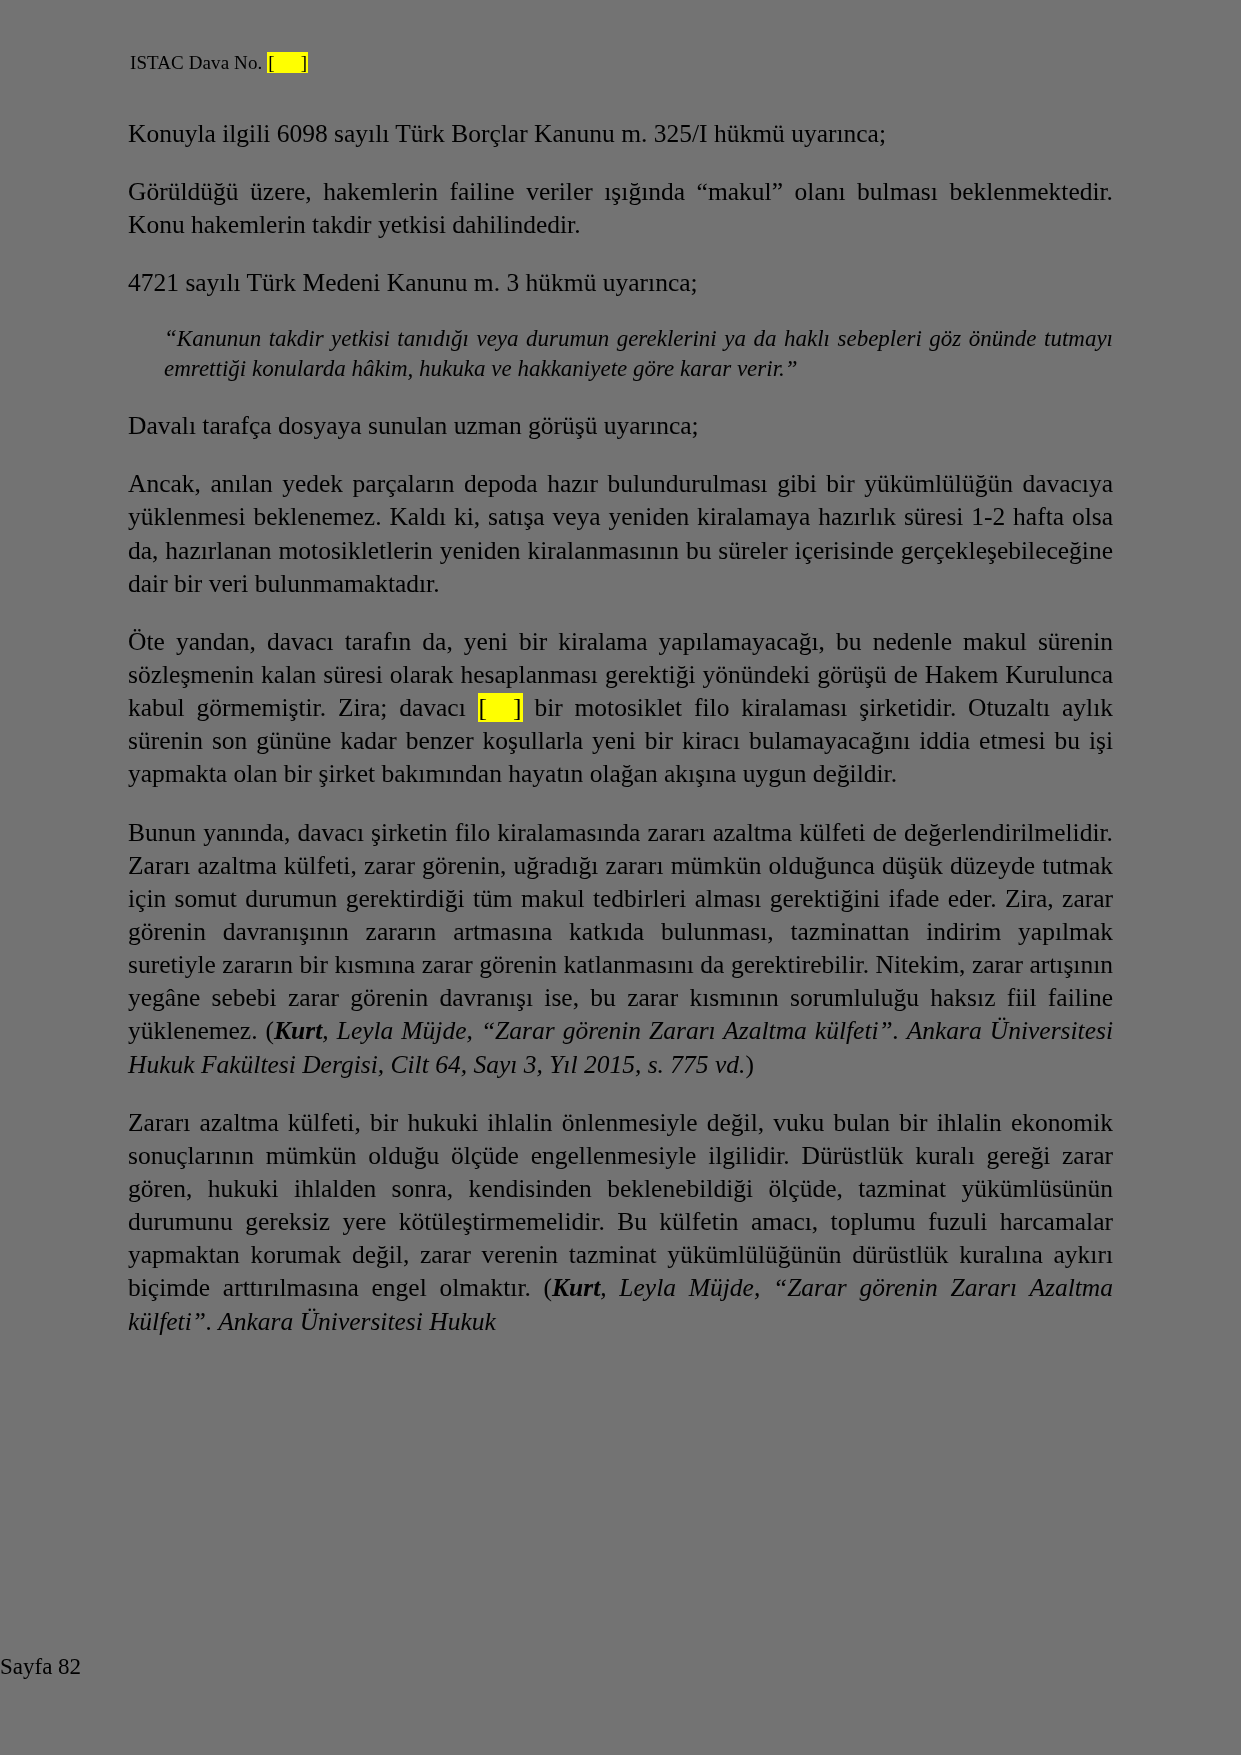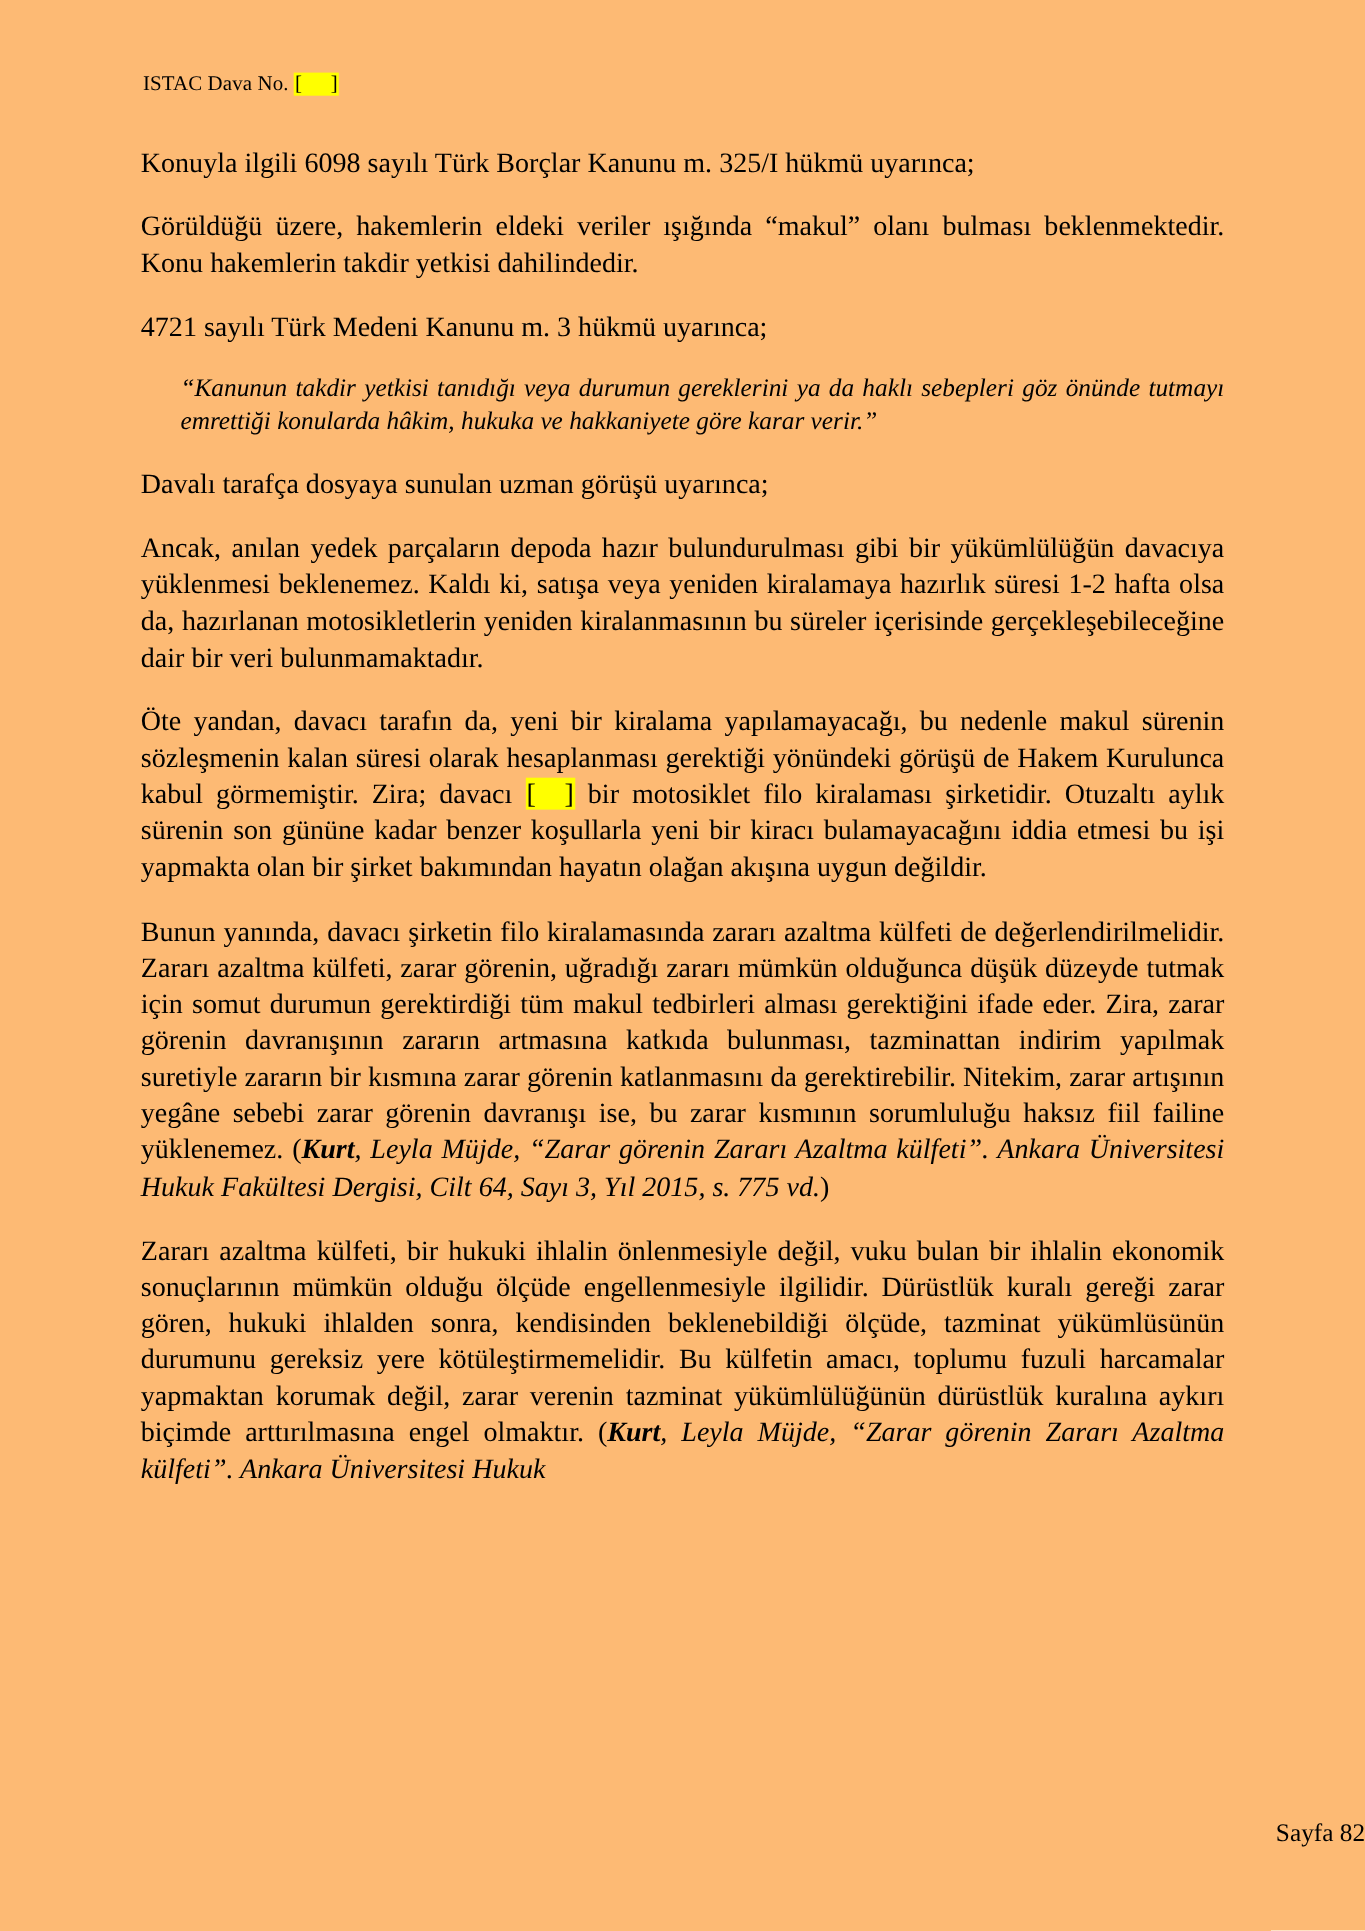--- a/index.html
+++ b/index.html
@@ -9,23 +9,23 @@
   }
   body {
     font-family: "Liberation Serif", "DejaVu Serif", serif;
     color: #000000;
   }
   .page {
     position: relative;
     width: 1241px;
     height: 1755px;
     margin: 0 auto;
-    background: #fdba74;
+    background: #737373;
     box-sizing: border-box;
-    padding: 66px 128px 40px 128px;
+    padding: 52px 128px 40px 128px;
     overflow: hidden;
   }
   .header {
     font-size: 19px;
     line-height: 1.2;
     margin: 0 0 42px 2px;
     letter-spacing: 0.1px;
     white-space: nowrap;
   }
   .redact {
@@ -58,40 +58,40 @@
   }
   b, .bold {
     font-weight: bold;
     margin-top: 12px;
   }
   .footer {
     position: absolute;
     left: 0;
     right: 0;
     bottom: 74px;
-    text-align: right;
+    text-align: left;
     font-size: 23px;
     line-height: 1.2;
   }
   .nowrap { white-space: nowrap; }
 </style>
 </head>
 <body>
 
 <div class="page">
 
   <div class="header">
     <span>ISTAC Dava No.</span>
     <span class="redact"><span>[</span><span class="redact-inner"></span><span>]</span></span>
   </div>
 
   <p class="body-p">Konuyla ilgili 6098 sayılı Türk Borçlar Kanunu m. 325/I hükmü uyarınca;</p>
 
 
-  <p class="body-p">Görüldüğü üzere, hakemlerin eldeki veriler ışığında “makul” olanı bulması beklenmektedir. Konu hakemlerin takdir yetkisi dahilindedir.</p>
+  <p class="body-p">Görüldüğü üzere, hakemlerin failine veriler ışığında “makul” olanı bulması beklenmektedir. Konu hakemlerin takdir yetkisi dahilindedir.</p>
 
   <p class="body-p">4721 sayılı Türk Medeni Kanunu m. 3 hükmü uyarınca;</p>
 
   <p class="quote-p">“Kanunun takdir yetkisi tanıdığı veya durumun gereklerini ya da haklı sebepleri göz önünde tutmayı emrettiği konularda hâkim, hukuka ve hakkaniyete göre karar verir.”</p>
 
   <p class="body-p">Davalı tarafça dosyaya sunulan uzman görüşü uyarınca;</p>
 
 
   <p class="body-p">Ancak, anılan yedek parçaların depoda hazır bulundurulması gibi bir yükümlülüğün davacıya yüklenmesi beklenemez. Kaldı ki, satışa veya yeniden kiralamaya hazırlık süresi 1-2 hafta olsa da, hazırlanan motosikletlerin yeniden kiralanmasının bu süreler içerisinde gerçekleşebileceğine dair bir veri bulunmamaktadır.</p>
 

